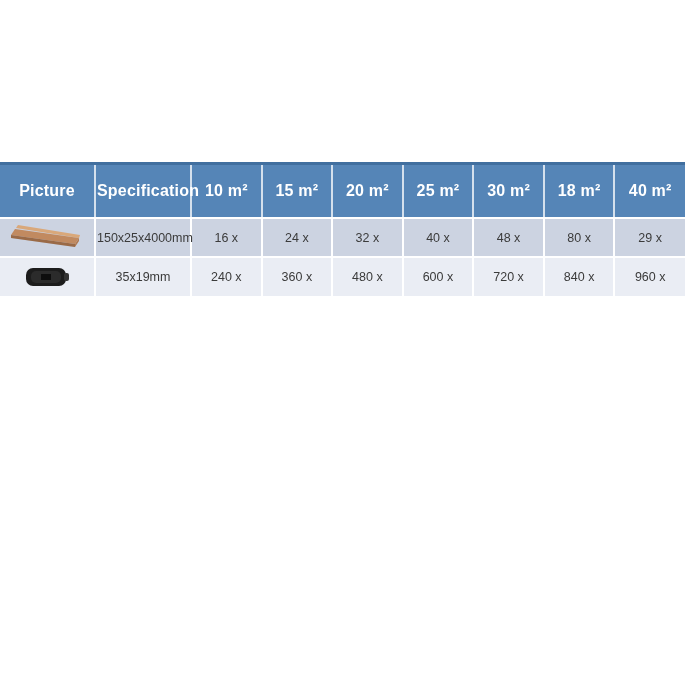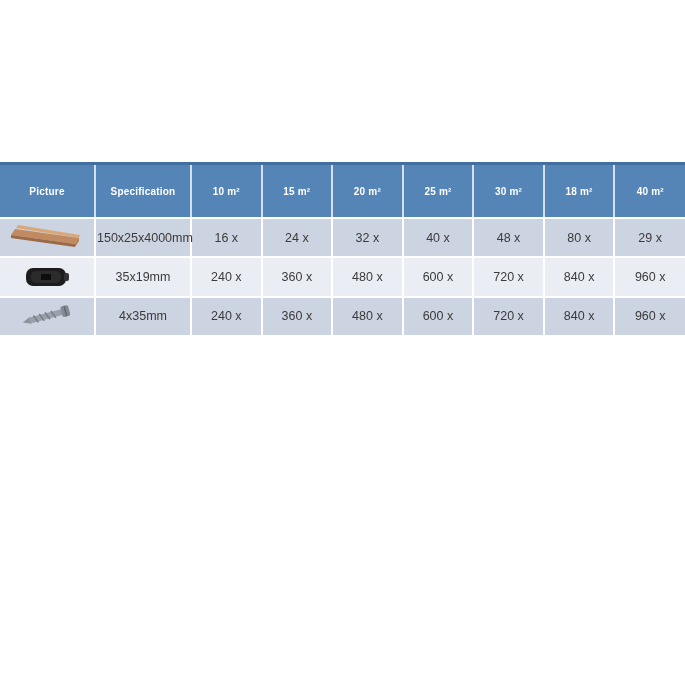--- a/index.html
+++ b/index.html
@@ -8,21 +8,21 @@
     font-family:"Liberation Sans",sans-serif;
     overflow:hidden;
   }
   .table-wrap{margin-top:162px;width:685px;}
   table{
     border-collapse:collapse;table-layout:fixed;width:685px;
   }
   th{
     background:var(--header-bg);
     color:var(--header-text);
-    font-size:10px;font-weight:bold;
+    font-size:16px;font-weight:bold;
     height:50px;
     border-top:3px solid var(--header-edge);
     border-bottom:2px solid var(--separator);
     border-right:2px solid rgba(255,255,255,0.75);
     letter-spacing:.2px;
   }
   th:last-child{border-right:none;}
   td{
     height:35.4px;text-align:center;vertical-align:middle;
     font-size:12.5px;color:var(--cell-text);
@@ -93,38 +93,15 @@
           </td>
           <td>35x19mm</td>
           <td>240 x</td>
           <td>360 x</td>
           <td>480 x</td>
           <td>600 x</td>
           <td>720 x</td>
           <td>840 x</td>
           <td>960 x</td>
         </tr>
-        <tr>
-          <td class="pic">
-            <span>
-              <svg width="84" height="32" viewBox="0 0 84 32">
-                <g transform="rotate(-15 42 16)">
-                  <polygon points="17,16 25,12.5 25,19.5" fill="#8d939c"></polygon>
-                  <rect x="24" y="13" width="34" height="6" fill="#9aa0a9"></rect>
-                  <path d="M29,12 l3,8 M35,12 l3,8 M41,12 l3,8 M47,12 l3,8" stroke="#767c85" stroke-width="1.4" fill="none"></path>
-                  <rect x="57" y="10.5" width="8" height="11" rx="2" fill="#858b94"></rect>
-                  <line x1="61" y1="11" x2="61" y2="21" stroke="#5f656e" stroke-width="1.3"></line>
-                </g>
-              </svg>
-            </span>
-          </td>
-          <td>4x35mm</td>
-          <td>240 x</td>
-          <td>360 x</td>
-          <td>480 x</td>
-          <td>600 x</td>
-          <td>720 x</td>
-          <td>840 x</td>
-          <td>960 x</td>
-        </tr>
       </tbody>
   </table>
 </div>
 
 </body></html>

